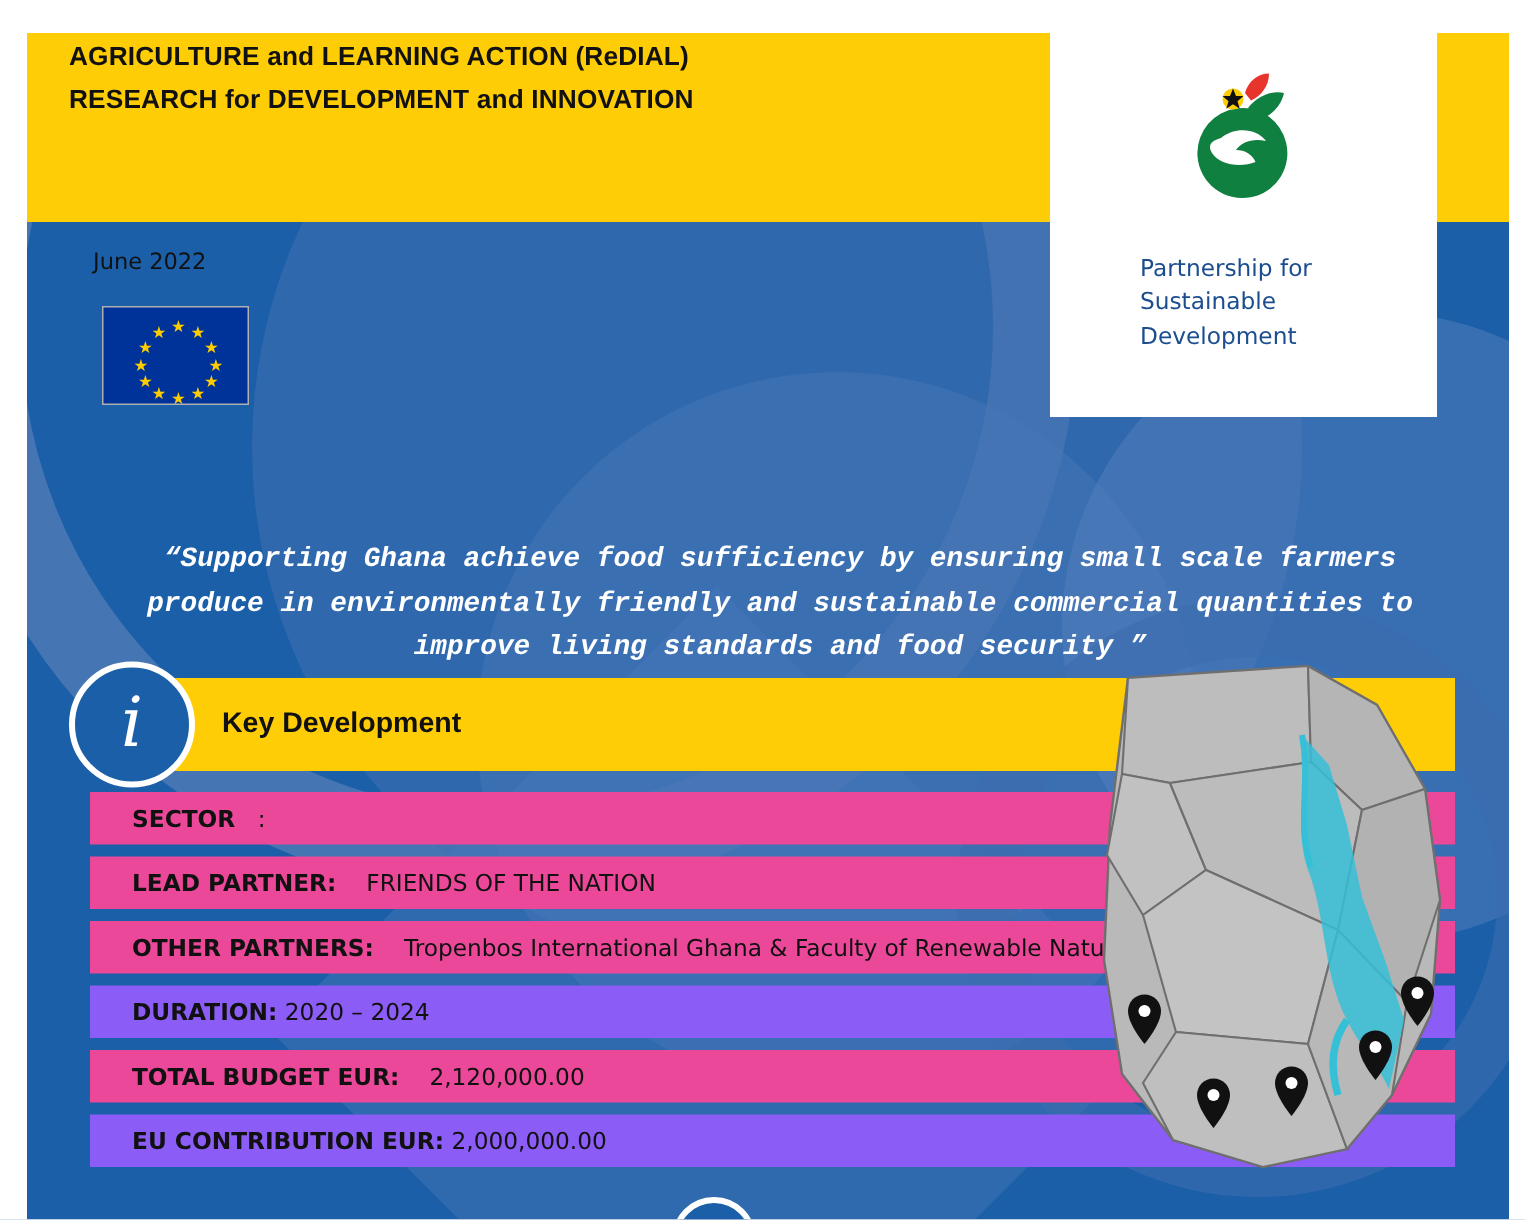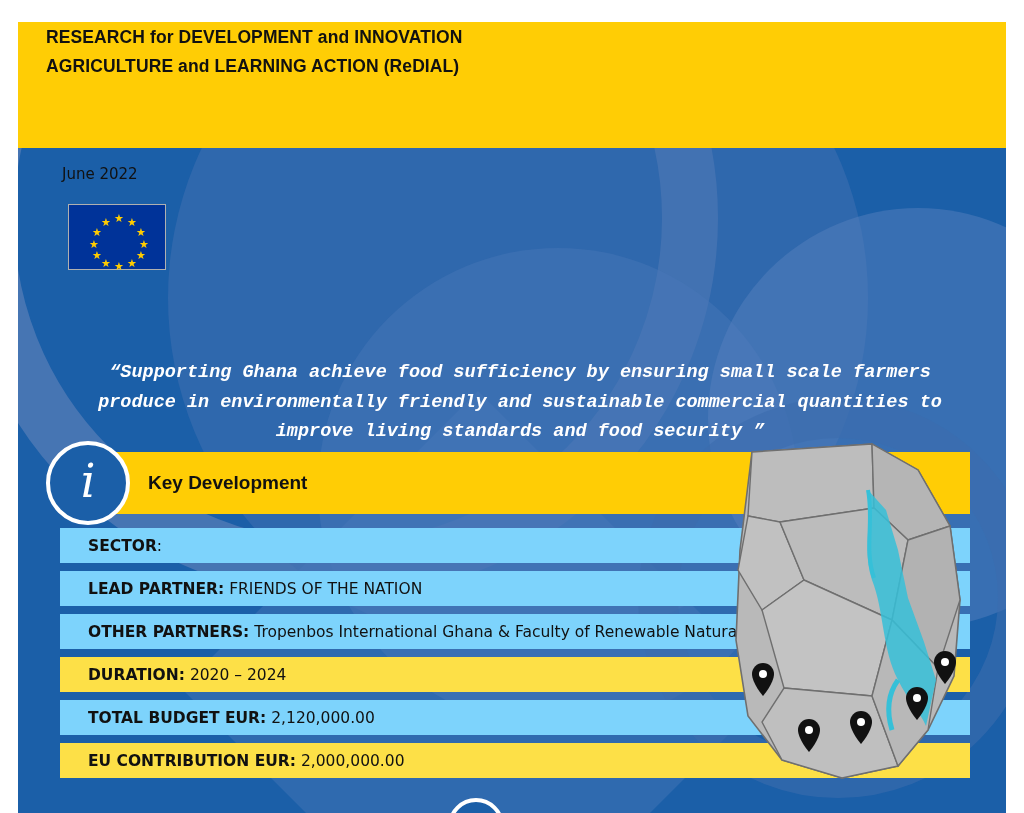--- a/index.html
+++ b/index.html
@@ -244,22 +244,22 @@
   .info-row {
     height: 35px;
     display: flex;
     align-items: center;
     padding-left: 28px;
     box-sizing: border-box;
     font-size: 15.5px;
     color: #111111;
     font-family: "DejaVu Sans", sans-serif;
   }
-  .info-row.light { background: #7dd3fc; }
-  .info-row.dark  { background: #fde047; }
+  .info-row.light { background: #ec4899; gap: 15px; }
+  .info-row.dark  { background: #8b5cf6; }
   .info-row .lbl { font-weight: bold; }
   .info-row .val { margin-left: 5px; }
   .info-row.gap { height: 8px; background: transparent; padding: 0; }
 
   
   .map-wrap {
     position: absolute;
     left: 722px;
     top: 430px;
     width: 256px;
@@ -292,24 +292,39 @@
     <div class="ring1"></div>
     <div class="ring2"></div>
     <div class="wedge"></div>
     <div class="ring3"></div>
     <div class="ring4"></div>
     <div class="ring5"></div>
   </div>
 
   <div class="yellow-header"></div>
   <div class="header-title">
+    <div>AGRICULTURE and LEARNING ACTION (ReDIAL)</div>
     <div>RESEARCH for DEVELOPMENT and INNOVATION</div>
-    <div>AGRICULTURE and LEARNING ACTION (ReDIAL)</div>
-  </div>
-
+  </div>
+
+  <div class="logo-box">
+    <svg class="logo-mark" viewBox="0 0 118 104">
+      <path d="M30 44 a30 30 0 1 0 58 14 a30 30 0 0 0 -58 -14 Z" fill="#0f8040"></path>
+      <path d="M44 44 c10 -8 24 -6 30 2 c-8 -2 -16 0 -20 6 c6 0 11 3 13 8 c-10 4 -24 2 -29 -6 c-3 -5 -1 -8 6 -10 Z" fill="#ffffff"></path>
+      <path d="M62 24 c6 -8 16 -12 24 -10 c-2 9 -9 16 -18 18 Z" fill="#0f8040"></path>
+      <path d="M60 14 c2 -8 9 -13 16 -13 c0 8 -5 15 -12 18 Z" fill="#e8352c"></path>
+      <circle cx="52" cy="18" r="7" fill="#ffcd05"></circle>
+      <path d="M52 11 l2 5 h5 l-4 3.5 l1.5 5 l-4.5 -3 l-4.5 3 l1.5 -5 l-4 -3.5 h5 Z" fill="#111111"></path>
+    </svg>
+    <div class="logo-text">
+      <div>Partnership for</div>
+      <div>Sustainable</div>
+      <div>Development</div>
+    </div>
+  </div>
 
   <div class="doc-date">June 2022</div>
 
   <div class="eu-flag">
     <span class="eu-star" style="left:45px;top:8px;">★</span>
     <span class="eu-star" style="left:58px;top:12px;">★</span>
     <span class="eu-star" style="left:67px;top:22px;">★</span>
     <span class="eu-star" style="left:70px;top:34px;">★</span>
     <span class="eu-star" style="left:67px;top:45px;">★</span>
     <span class="eu-star" style="left:58px;top:53px;">★</span>

